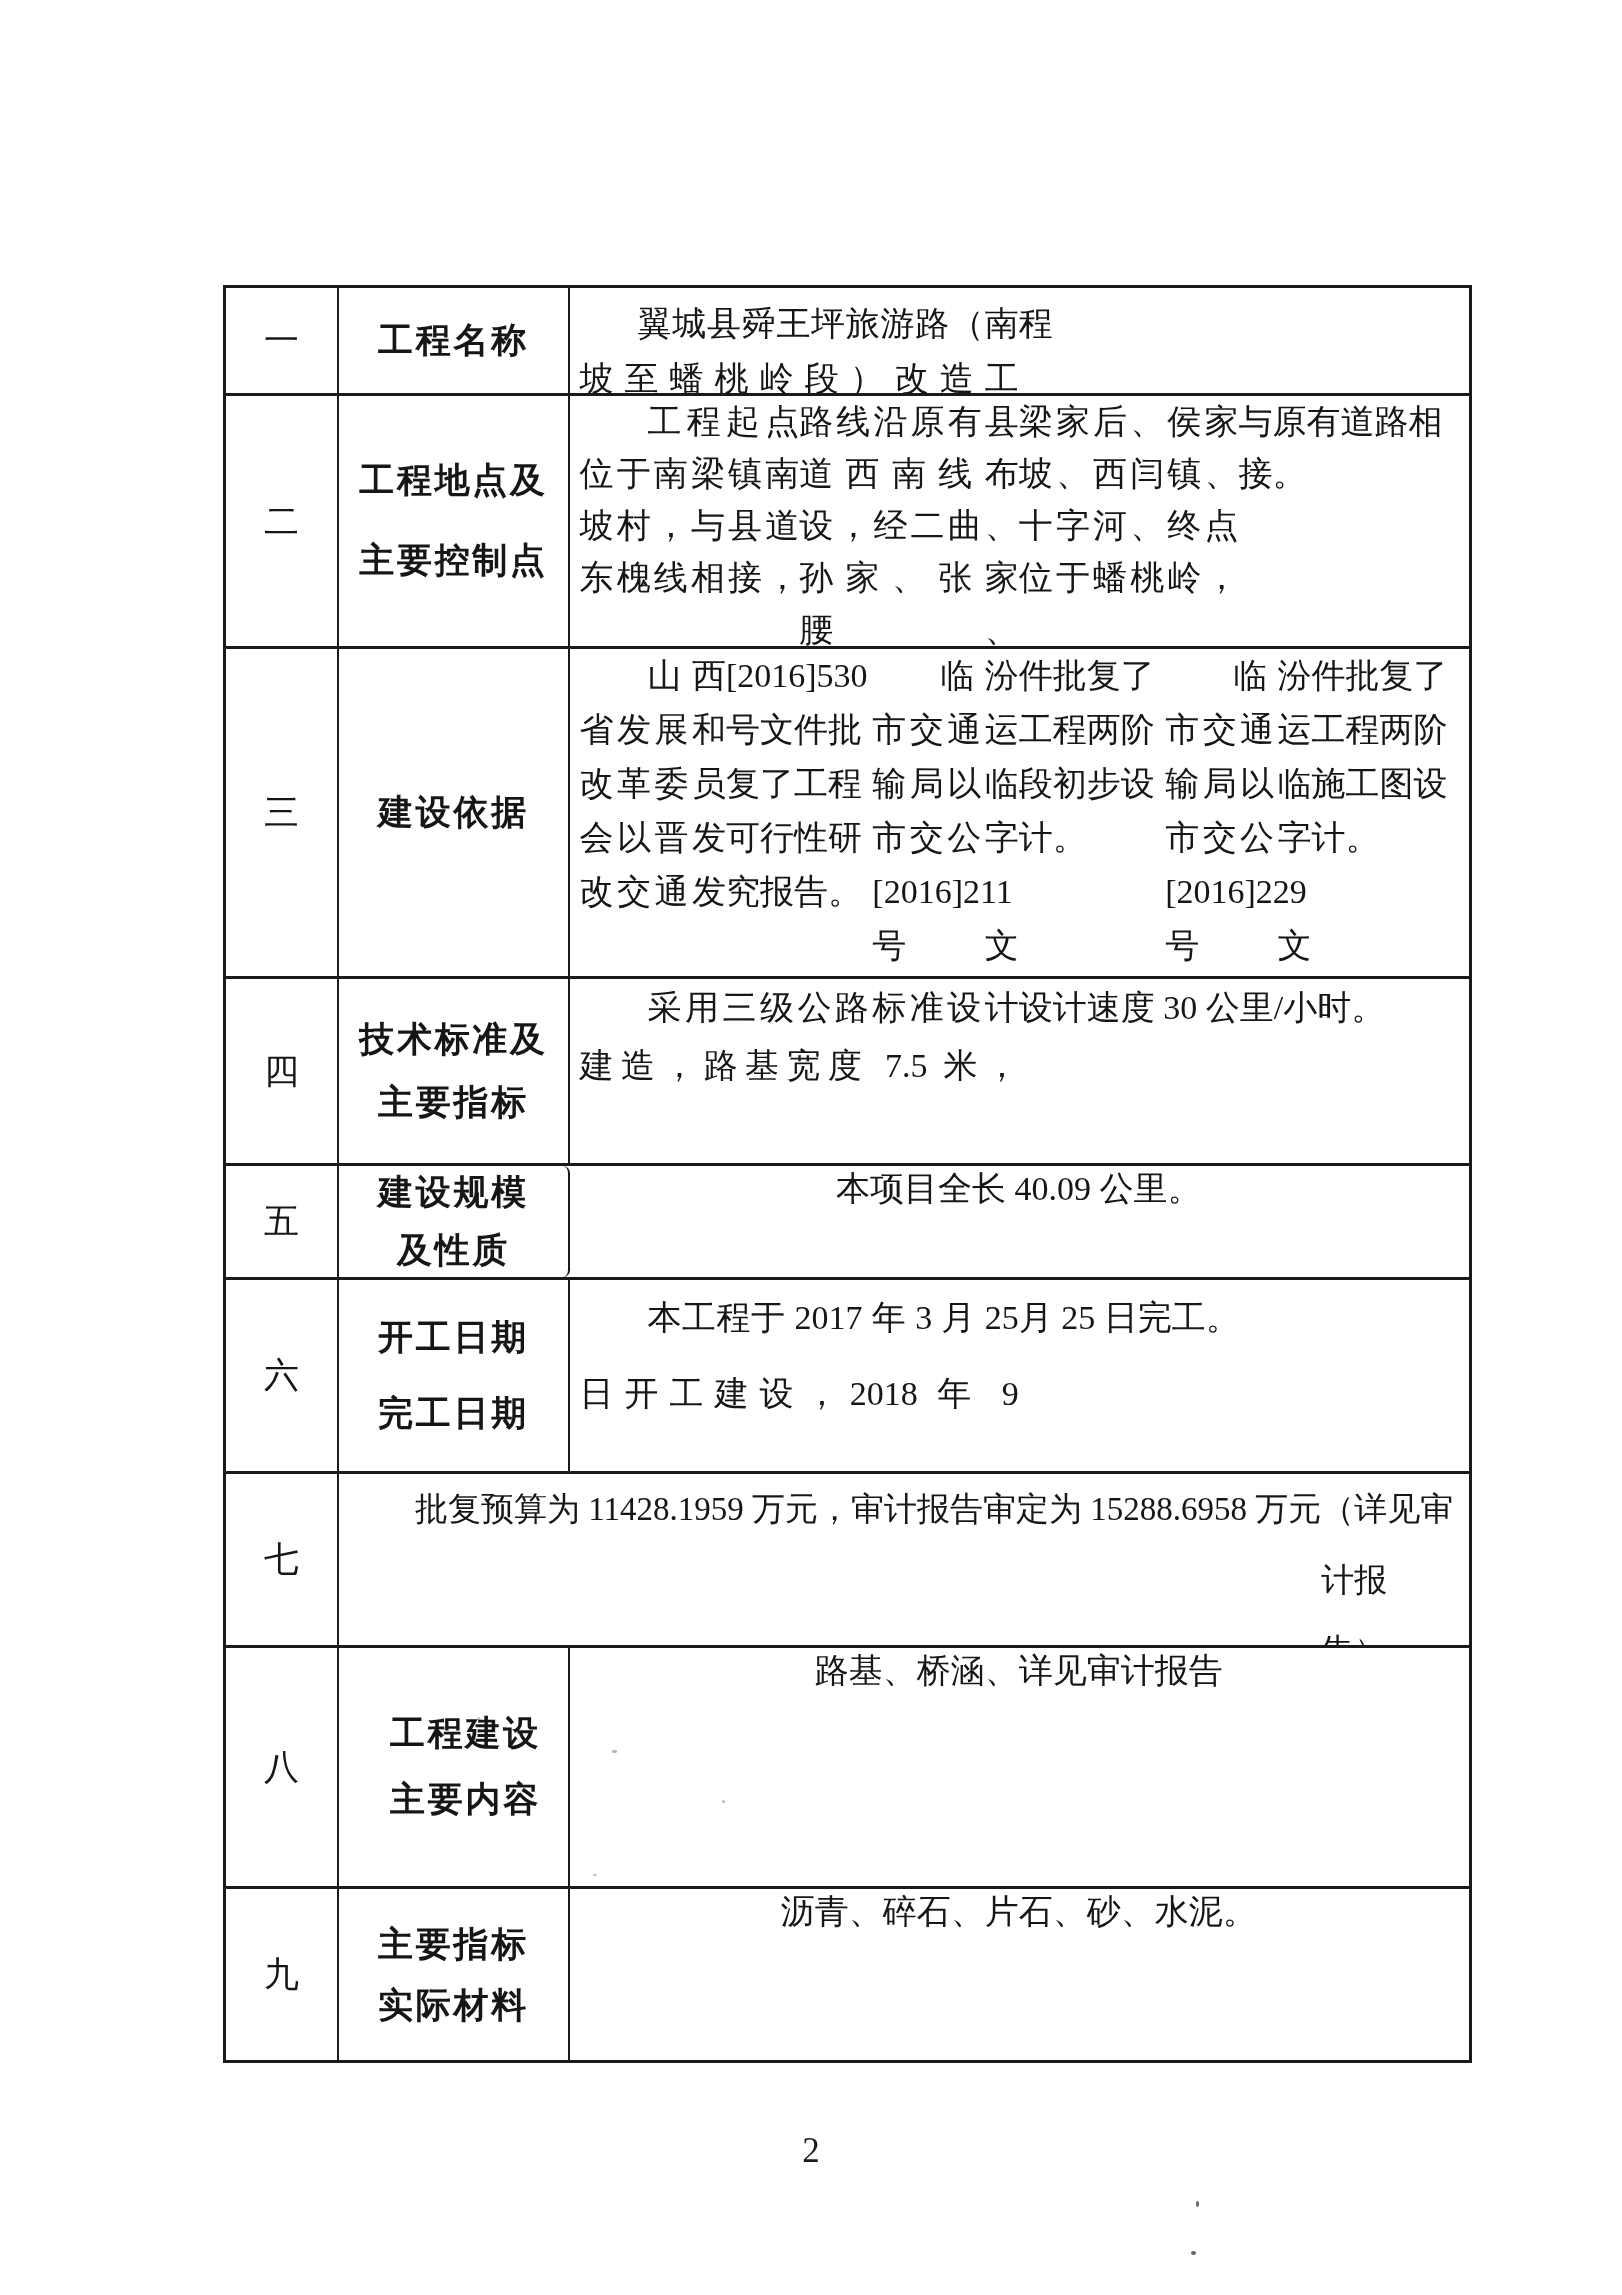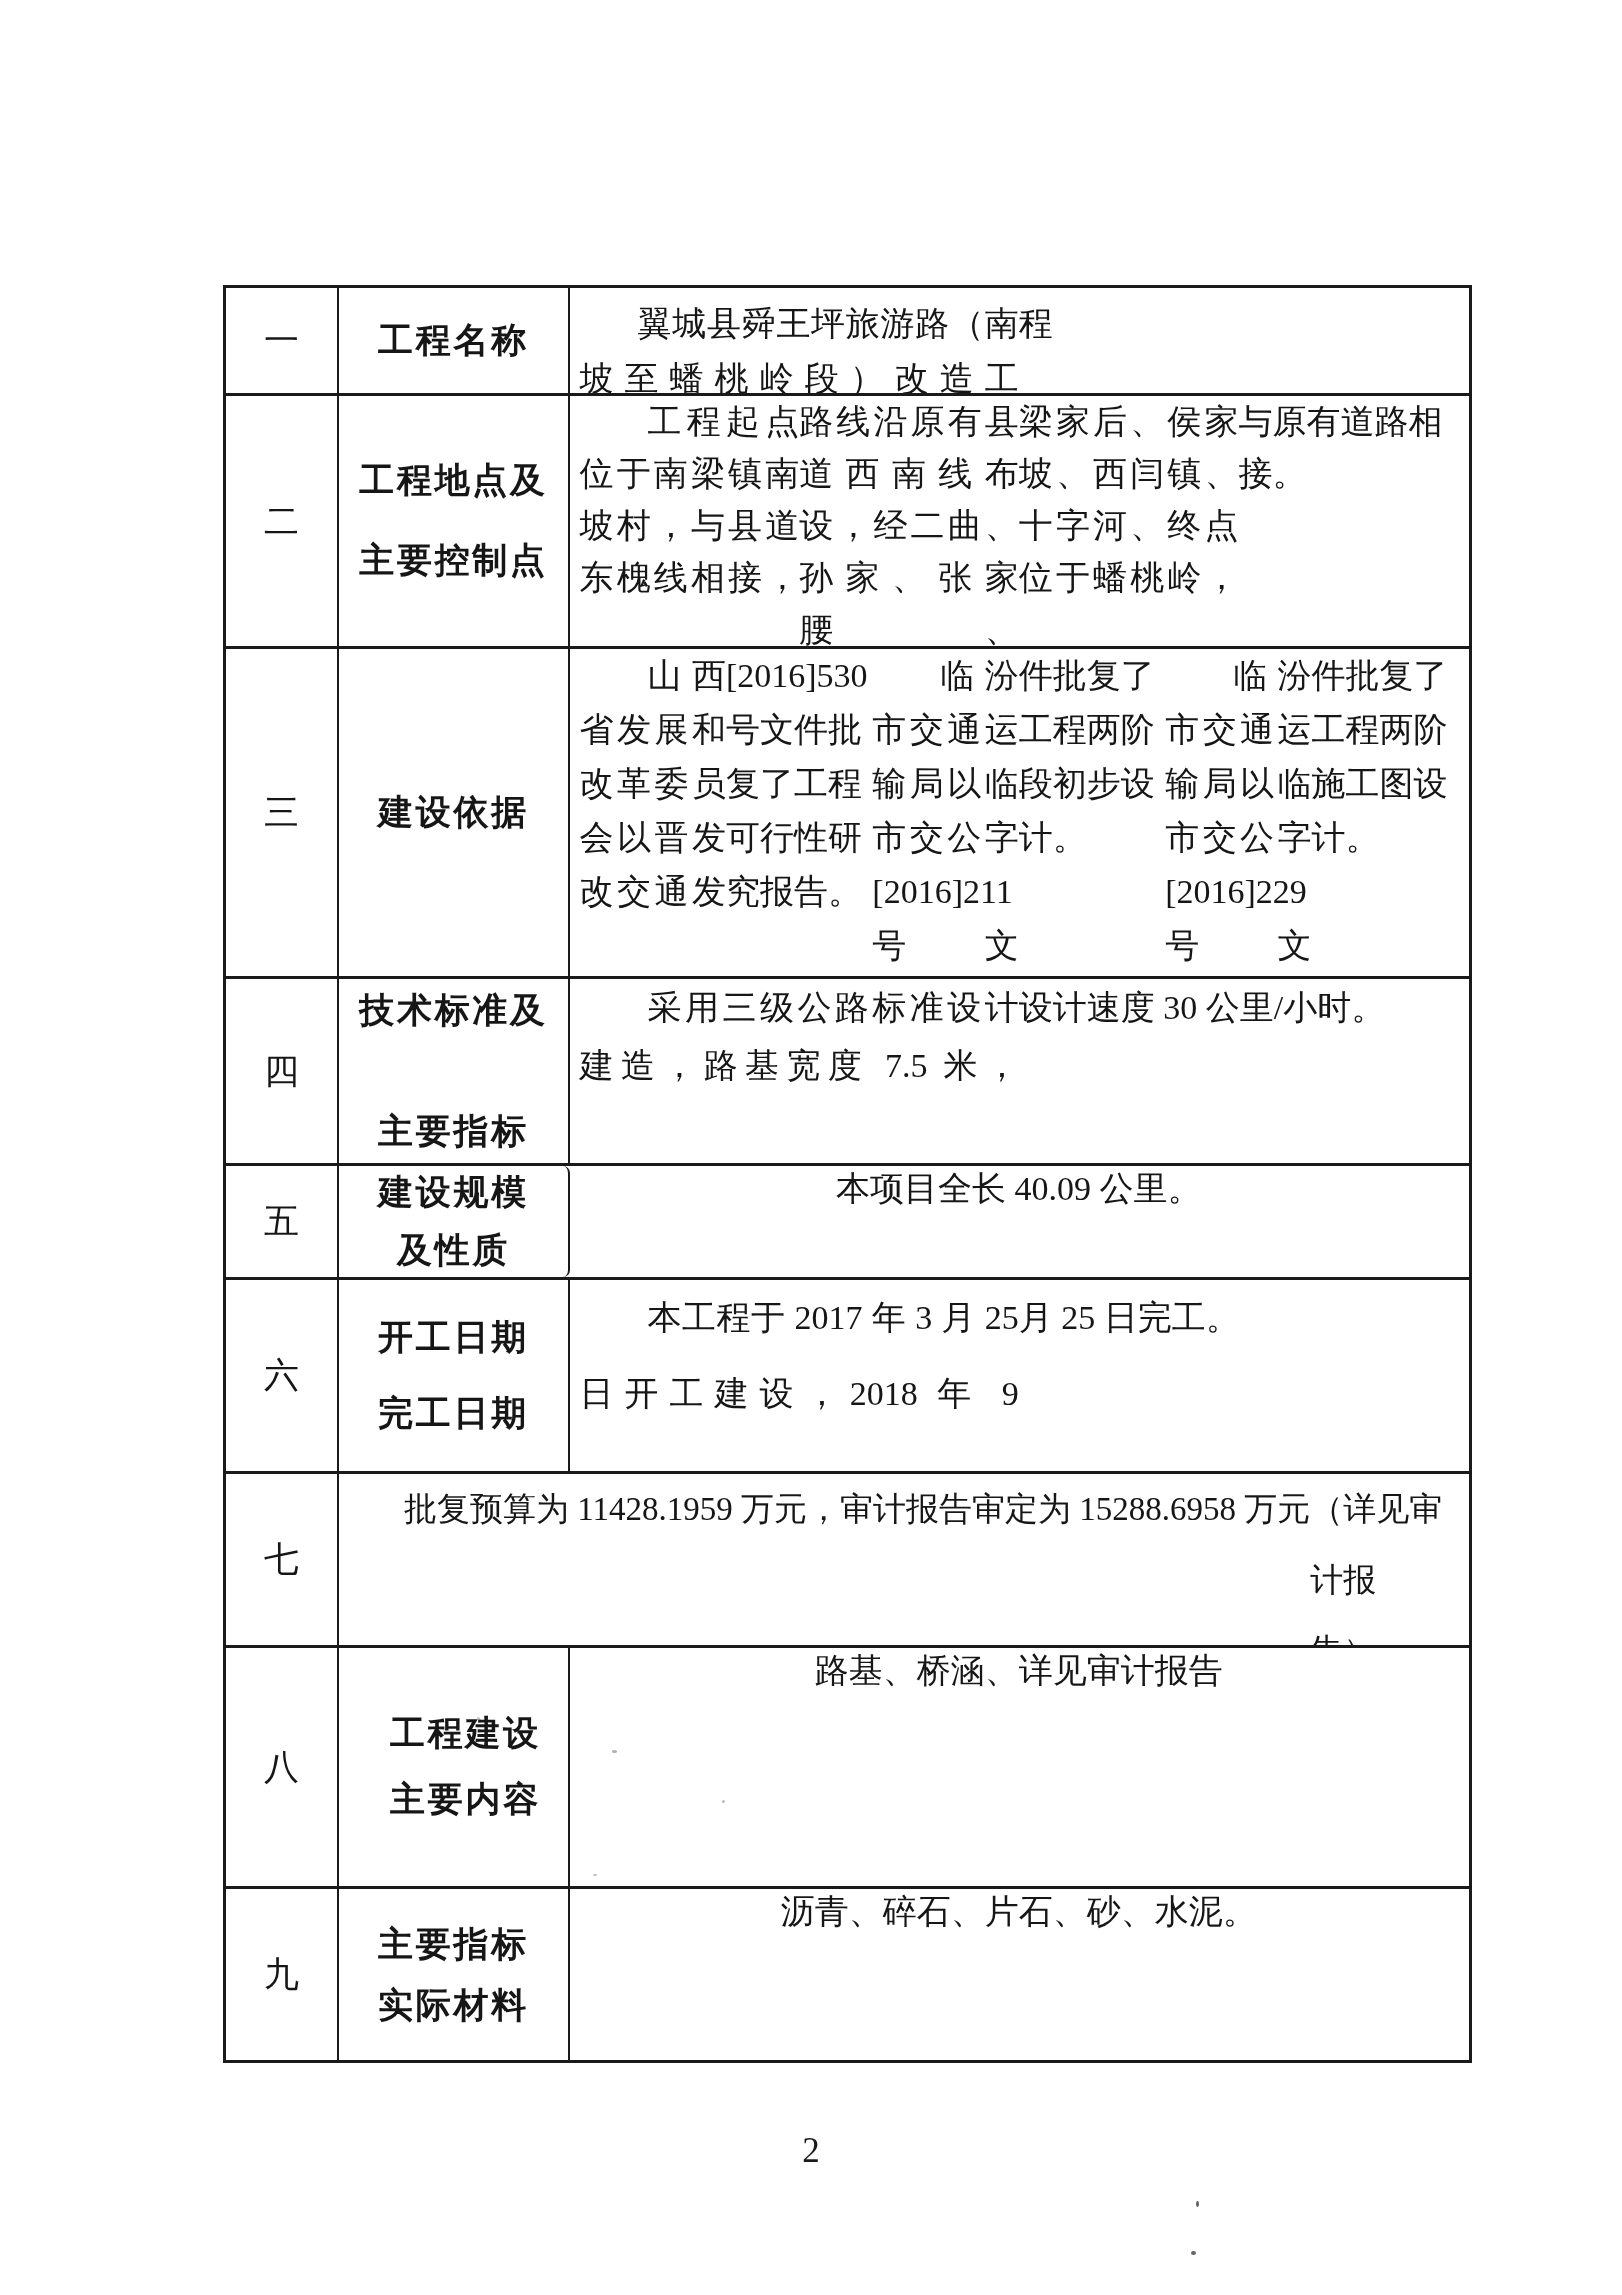--- a/index.html
+++ b/index.html
@@ -43,25 +43,25 @@
   .ind  { text-indent:68px; }
   .fill { text-align:justify; text-align-last:justify; }
   .center-text .content-cell { text-align:center; }
 
   .r1 .content-cell { line-height:55px; justify-content:flex-start; padding-top:8.2px; }
   .r1 .ind { text-indent:58px; }
   .r2 .content-cell { line-height:52px; }
   .r2 .label-cell   { line-height:80px; }
   .r3 .content-cell { line-height:54px; }
   .r4 .content-cell { line-height:58px; }
-  .r4 .label-cell   { line-height:63px;justify-content:space-between; }
+  .r4 .label-cell   { line-height:63px; }
   .r5 .label-cell   { line-height:58px;border-radius:7px; }
   .r6 .content-cell { line-height:76px; }
   .r6 .label-cell   { line-height:76px; }
-  .r7 .content-cell { line-height:71px; font-size:33px; padding-left:5px; }
+  .r7 .content-cell { line-height:71px; font-size:33px; padding-left:16px; }
   .r7 .ln1 { white-space:nowrap; }
   .r7 .ind { text-indent:60px; }
   .r8 .label-cell   { line-height:66px;padding-left:24px; }
   .r9 .label-cell   { line-height:61px; }
 
   .page-number {
     position:absolute; left:0; top:2131px; width:1622px;
     text-align:center; font-size:35px; color:#1a1a1a;
   }
   .speck { position:absolute; background:#555; border-radius:50%; }

